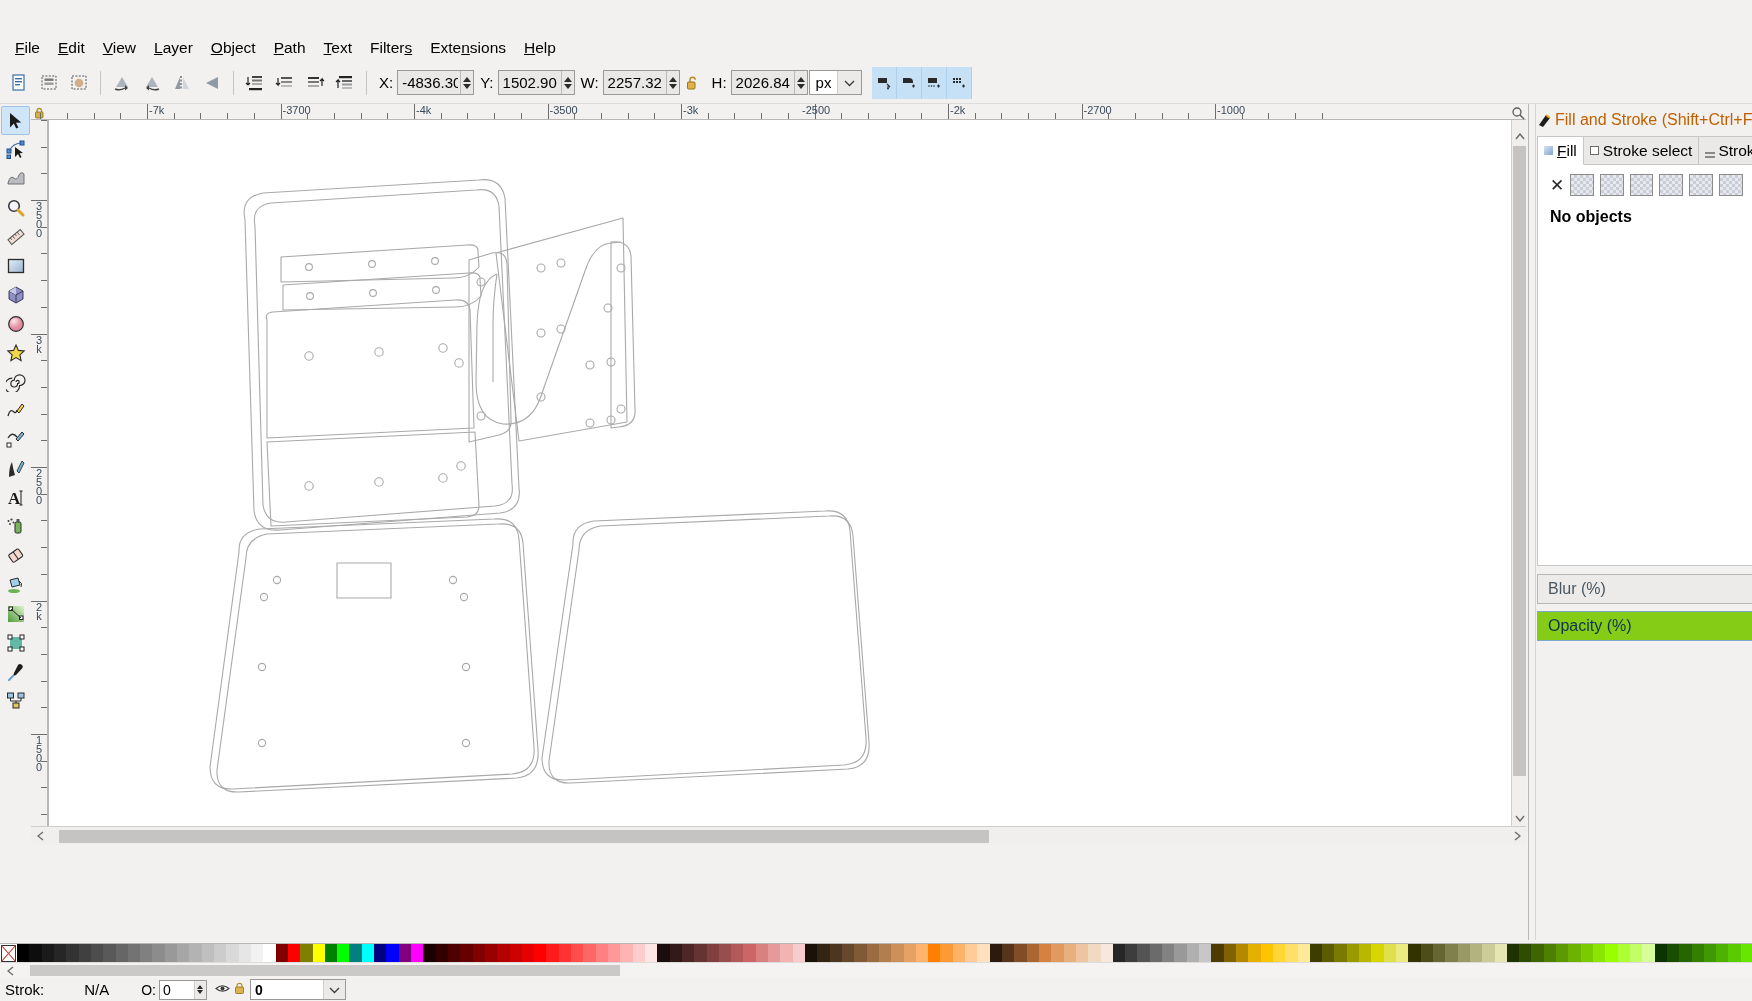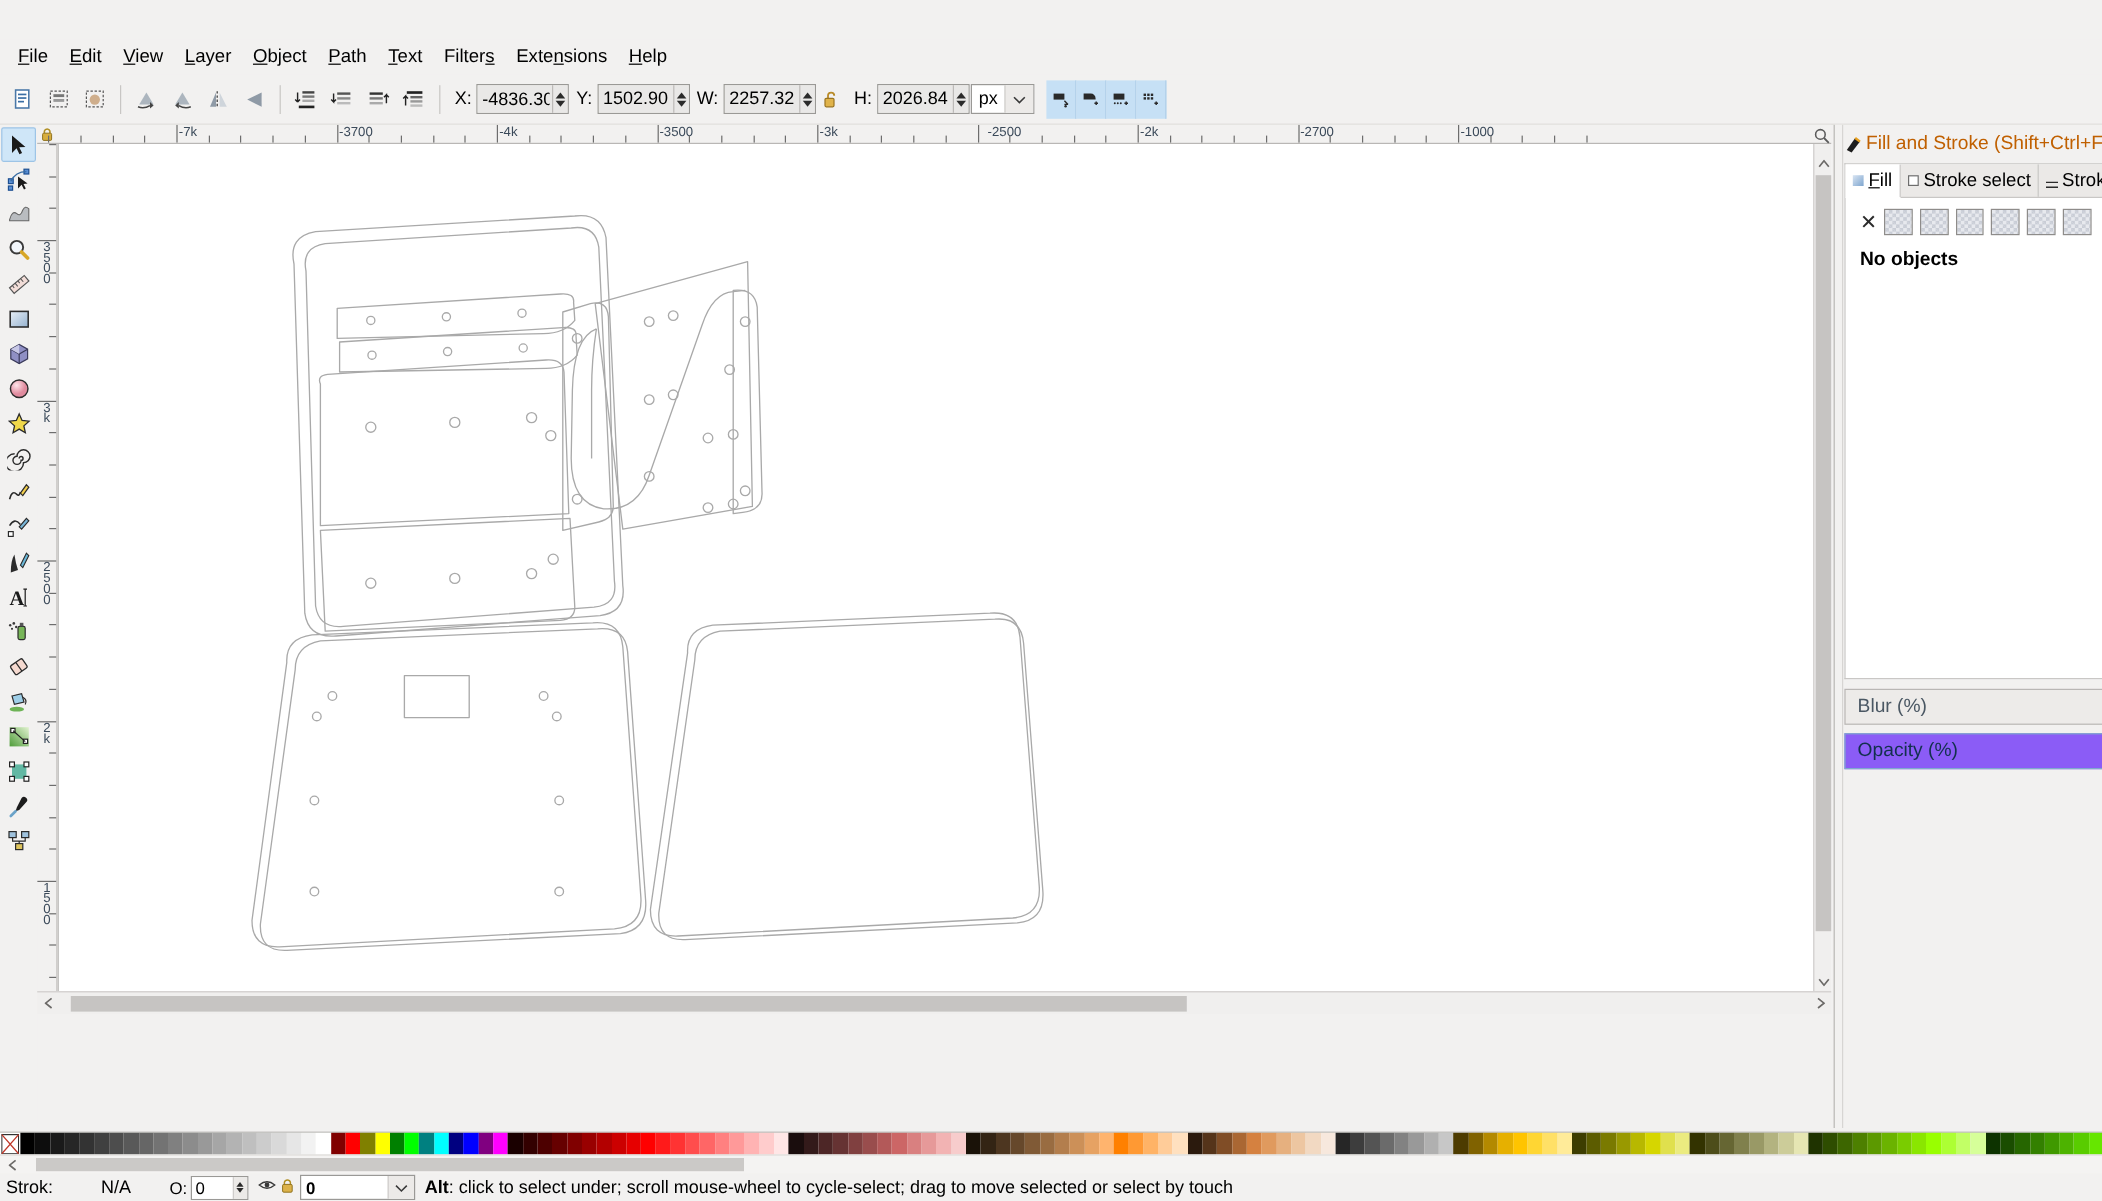--- a/index.html
+++ b/index.html
@@ -151,21 +151,21 @@
     background-size:6px 6px; background-position:0 0,3px 3px;
   }
   .noobj{ font-size:16px; font-weight:bold; padding:8px 0 0 12px;}
   .slider-block{
     position:absolute; left:9px; top:470px; width:216px;
   }
   .slider-row{
     height:30px; border:1px solid #b9b7b5; background:#edebe9; display:flex; align-items:center;
     padding-left:10px; font-size:16px; color:#4a5763; margin-bottom:7px;
   }
-  .slider-row.hl{ background:#8b5cf6; border-color:#7fa8cd; color:#12304d; }
+  .slider-row.hl{ background:#84cc16; border-color:#7fa8cd; color:#12304d; }
 
   
   .palette{
     position:absolute; left:0; top:943px; width:1752px; height:19px; display:flex;
     border-top:1px solid #b9b7b5;
   }
   .pal-x{ width:17px;height:19px;background:#fff;display:flex;align-items:center;justify-content:center;}
   .pal-strip{ flex:1; display:flex; height:19px; }
   .pal-strip span{ flex:1 0 auto; height:19px; }
 
@@ -600,21 +600,21 @@
           <div class="rtick" style="left: 569.9px; top: 9px; width: 1px; height: 6px;"></div>
           <div class="rtick" style="left: 596.6px; top: 9px; width: 1px; height: 6px;"></div>
           <div class="rtick" style="left: 623.3px; top: 9px; width: 1px; height: 6px;"></div>
           <div class="rtick" style="left: 650px; top: 0px; width: 1px; height: 15px;"></div>
           <div class="rlabel-h" style="left: 652px;">-3k</div>
           <div class="rtick" style="left: 676.7px; top: 9px; width: 1px; height: 6px;"></div>
           <div class="rtick" style="left: 703.4px; top: 9px; width: 1px; height: 6px;"></div>
           <div class="rtick" style="left: 730.1px; top: 9px; width: 1px; height: 6px;"></div>
           <div class="rtick" style="left: 756.8px; top: 9px; width: 1px; height: 6px;"></div>
           <div class="rtick" style="left: 783.5px; top: 0px; width: 1px; height: 15px;"></div>
-          <div class="rlabel-h" style="left: 792px;">-2500</div>
+          <div class="rlabel-h" style="left: 771px;">-2500</div>
           <div class="rtick" style="left: 810.2px; top: 9px; width: 1px; height: 6px;"></div>
           <div class="rtick" style="left: 836.9px; top: 9px; width: 1px; height: 6px;"></div>
           <div class="rtick" style="left: 863.6px; top: 9px; width: 1px; height: 6px;"></div>
           <div class="rtick" style="left: 890.3px; top: 9px; width: 1px; height: 6px;"></div>
           <div class="rtick" style="left: 917px; top: 0px; width: 1px; height: 15px;"></div>
           <div class="rlabel-h" style="left: 919px;">-2k</div>
           <div class="rtick" style="left: 943.7px; top: 9px; width: 1px; height: 6px;"></div>
           <div class="rtick" style="left: 970.4px; top: 9px; width: 1px; height: 6px;"></div>
           <div class="rtick" style="left: 997.1px; top: 9px; width: 1px; height: 6px;"></div>
           <div class="rtick" style="left: 1023.8px; top: 9px; width: 1px; height: 6px;"></div>
@@ -1024,18 +1024,15 @@
       </span>
     </span>
     <span class="layersel">
       <span class="lv">0</span>
       <span class="cv">
         <svg width="11" height="8" viewBox="0 0 11 8">
             <path d="M1 2 L5.5 6.5 L10 2" fill="none" stroke="#3a3a3a" stroke-width="1.3"></path>
           </svg>
       </span>
     </span>
-    <span class="hint">
-      <b>Alt</b><span>: click to select under; scroll mouse-wheel to cycle-select; drag to move selected or select by touch</span>
-    </span>
   </div>
 
 </div>
 
 </body></html>

